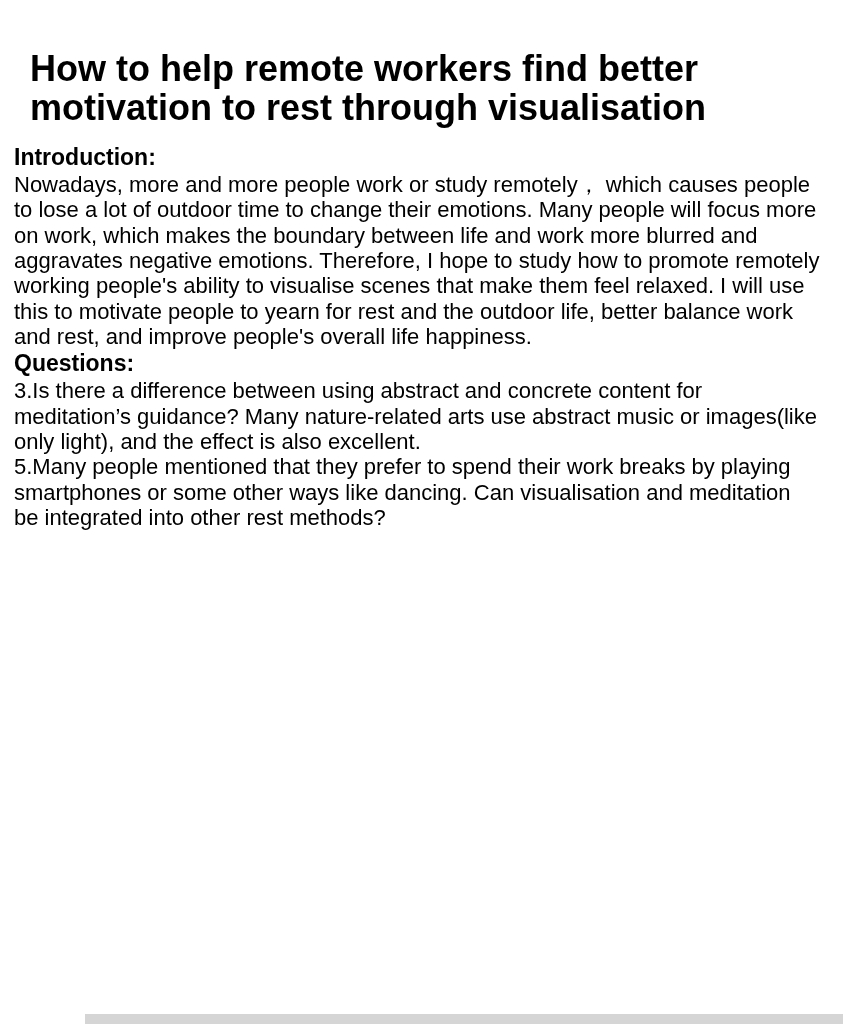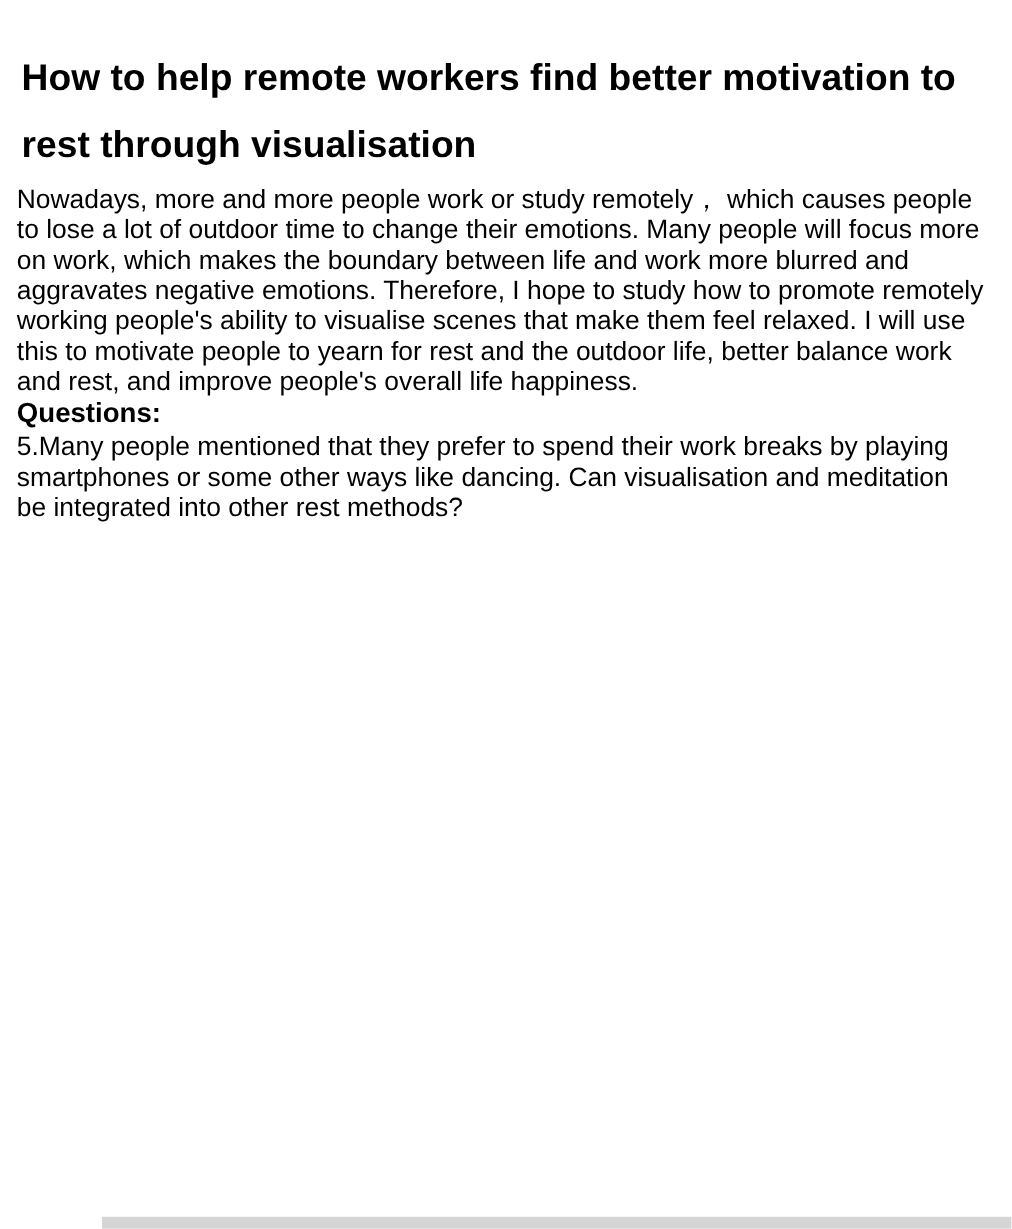--- a/index.html
+++ b/index.html
@@ -14,24 +14,24 @@
     color: #000000;
     font-family: "Liberation Sans", "DejaVu Sans", sans-serif;
     position: relative;
     overflow: hidden;
   }
   .page {
     padding: 33px 22px 0 14px;
     width: 843px;
   }
   h1.doc-title {
-    font-size: 31px;
-    line-height: 56px;
+    font-size: 36px;
+    line-height: 39px;
     font-weight: bold;
-    margin: 4px;
+    margin: 16px;
     max-width: 820px;
   }
   h2.section-heading {
     font-size: 23px;
     line-height: 29px;
     font-weight: bold;
     margin: 0;
   }
   .h-intro { margin-top: 49px; }
   .h-questions { margin-top: 104px; }
@@ -60,26 +60,28 @@
     height: 10px;
   }
 </style>
 </head>
 <body style="background: rgb(255, 255, 255); color: rgb(0, 0, 0);">
 
 <main class="page">
 
   <h1 class="doc-title">How to help remote workers find better motivation to rest through visualisation</h1>
 
+  <h2 class="section-heading h-intro">Introduction:</h2>
 
   <p class="body-text p-intro">Nowadays, more and more people work or study remotely， which causes people to lose a lot of outdoor time to change their emotions. Many people will focus more on work, which makes the boundary between life and work more blurred and aggravates negative emotions. Therefore, I hope to study how to promote remotely working people's ability to visualise scenes that make them feel relaxed. I will use this to motivate people to yearn for rest and the outdoor life, better balance work and rest, and improve people's overall life happiness.</p>
 
   <h2 class="section-heading h-questions">Questions:</h2>
 
 
 
+  <p class="body-text q">3.Is there a difference between using abstract and concrete content for meditation’s guidance? Many nature-related arts use abstract music or images(like only light), and the effect is also excellent.</p>
 
 
   <p class="body-text q">5.Many people mentioned that they prefer to spend their work breaks by playing smartphones or some other ways like dancing. Can visualisation and meditation be integrated into other rest methods?</p>
 
 </main>
 
 <div class="bottom-bar" style="background: rgb(213, 213, 213);"></div>
 
 </body></html>

